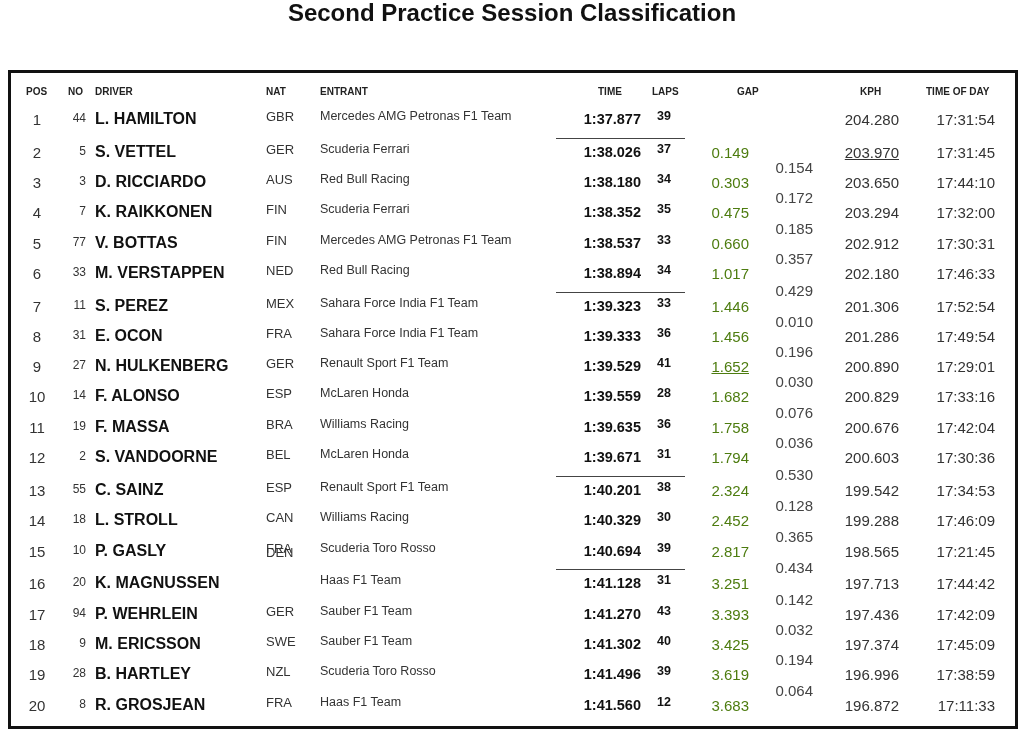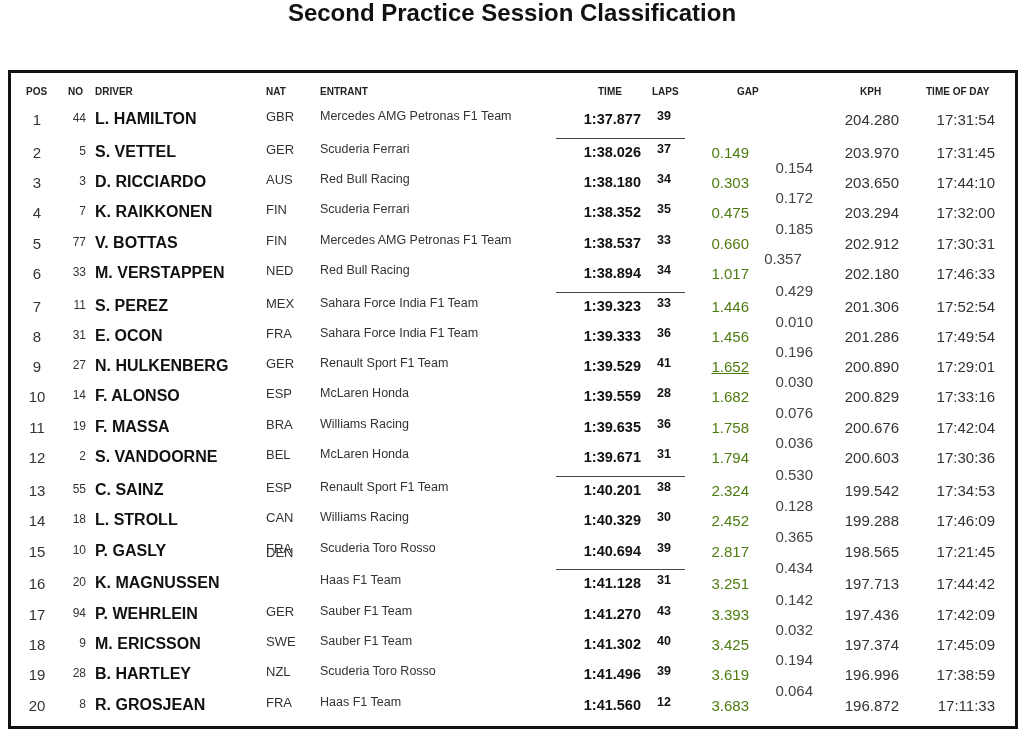--- a/index.html
+++ b/index.html
@@ -57,21 +57,21 @@
     </div>
     <div>
       <div class="cell pos" style="top: 144px;">2</div>
       <div class="cell no" style="top: 144px;">5</div>
       <div class="cell drv" style="top: 143px;">S. VETTEL</div>
       <div class="cell nat" style="top: 142px;">GER</div>
       <div class="cell ent" style="top: 142px;">Scuderia Ferrari</div>
       <div class="cell time" style="top: 144px;">1:38.026</div>
       <div class="cell laps" style="top: 142px;">37</div>
       <div class="cell gap" style="top: 144px;">0.149</div>
-      <div class="cell kph" style="top: 144px;">203.970</div>
+      <div class="cell kph" style="top: 144px; text-decoration: underline;">203.970</div>
       <div class="cell tod" style="top: 144px;">17:31:45</div>
     </div>
     <div>
       <div class="cell pos" style="top: 174px;">3</div>
       <div class="cell no" style="top: 174px;">3</div>
       <div class="cell drv" style="top: 173px;">D. RICCIARDO</div>
       <div class="cell nat" style="top: 172px;">AUS</div>
       <div class="cell ent" style="top: 172px;">Red Bull Racing</div>
       <div class="cell time" style="top: 174px;">1:38.180</div>
       <div class="cell laps" style="top: 172px;">34</div>
@@ -279,21 +279,21 @@
       <div class="cell ent" style="top: 695px;">Haas F1 Team</div>
       <div class="cell time" style="top: 697px;">1:41.560</div>
       <div class="cell laps" style="top: 695px;">12</div>
       <div class="cell gap" style="top: 697px;">3.683</div>
       <div class="cell kph" style="top: 697px;">196.872</div>
       <div class="cell tod" style="top: 697px;">17:11:33</div>
     </div>
     <div class="cell int" style="top: 159px;">0.154</div>
     <div class="cell int" style="top: 189px;">0.172</div>
     <div class="cell int" style="top: 219.5px;">0.185</div>
-    <div class="cell int" style="top: 250px; text-align: center;">0.357</div>
+    <div class="cell int" style="top: 250px;">0.357</div>
     <div class="cell int" style="top: 281.5px;">0.429</div>
     <div class="cell int" style="top: 313px;">0.010</div>
     <div class="cell int" style="top: 343px;">0.196</div>
     <div class="cell int" style="top: 373px;">0.030</div>
     <div class="cell int" style="top: 403.5px;">0.076</div>
     <div class="cell int" style="top: 434px;">0.036</div>
     <div class="cell int" style="top: 465.5px;">0.530</div>
     <div class="cell int" style="top: 497px;">0.128</div>
     <div class="cell int" style="top: 527.5px;">0.365</div>
     <div class="cell int" style="top: 559px;">0.434</div>

